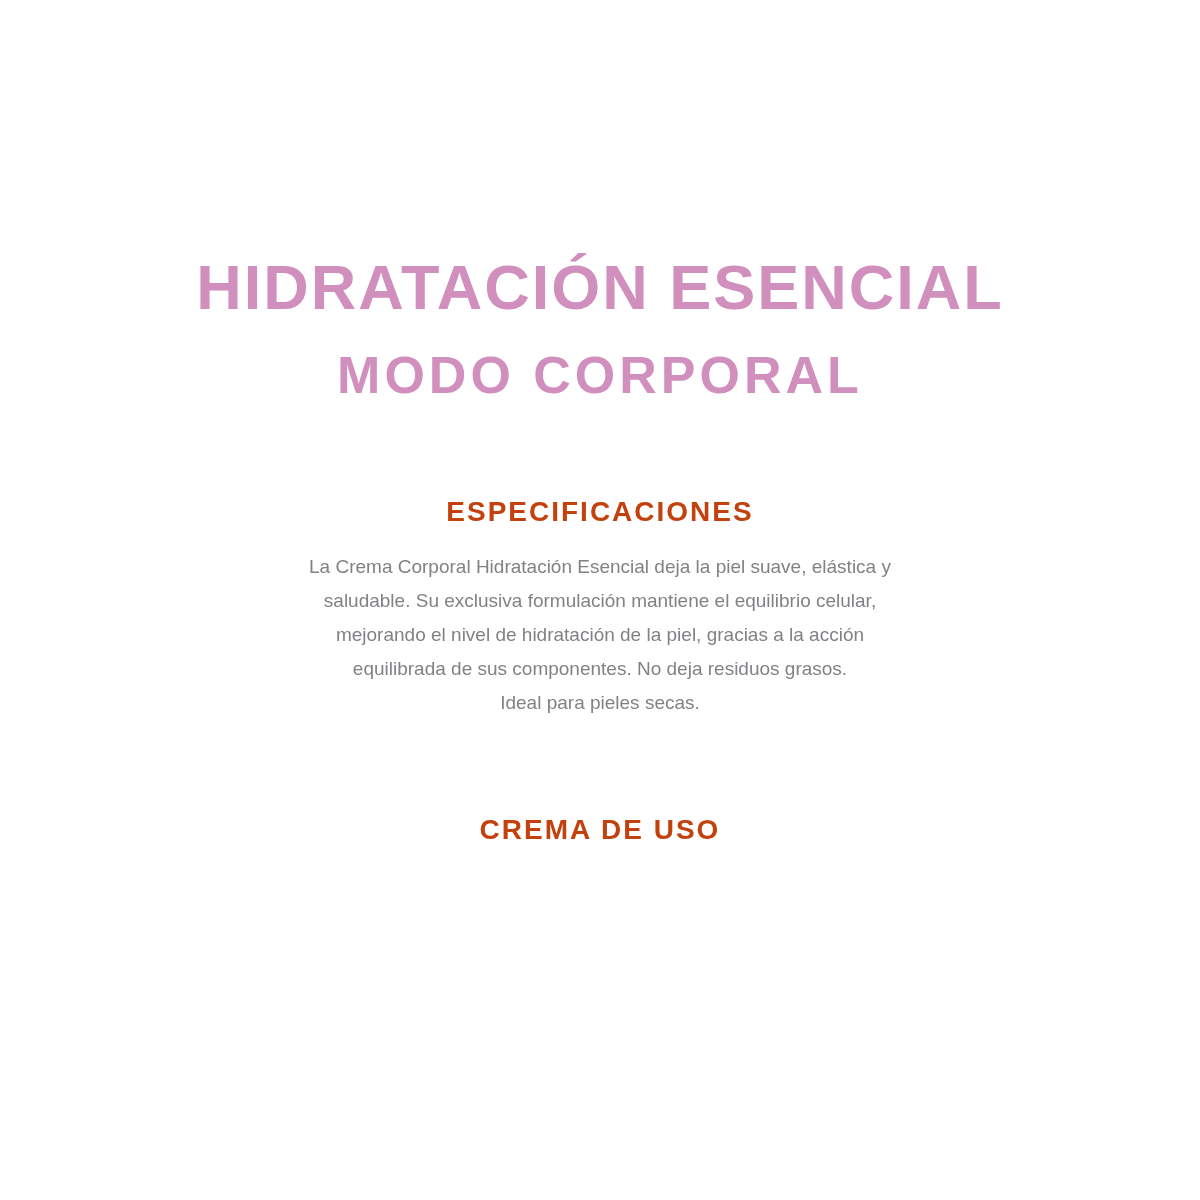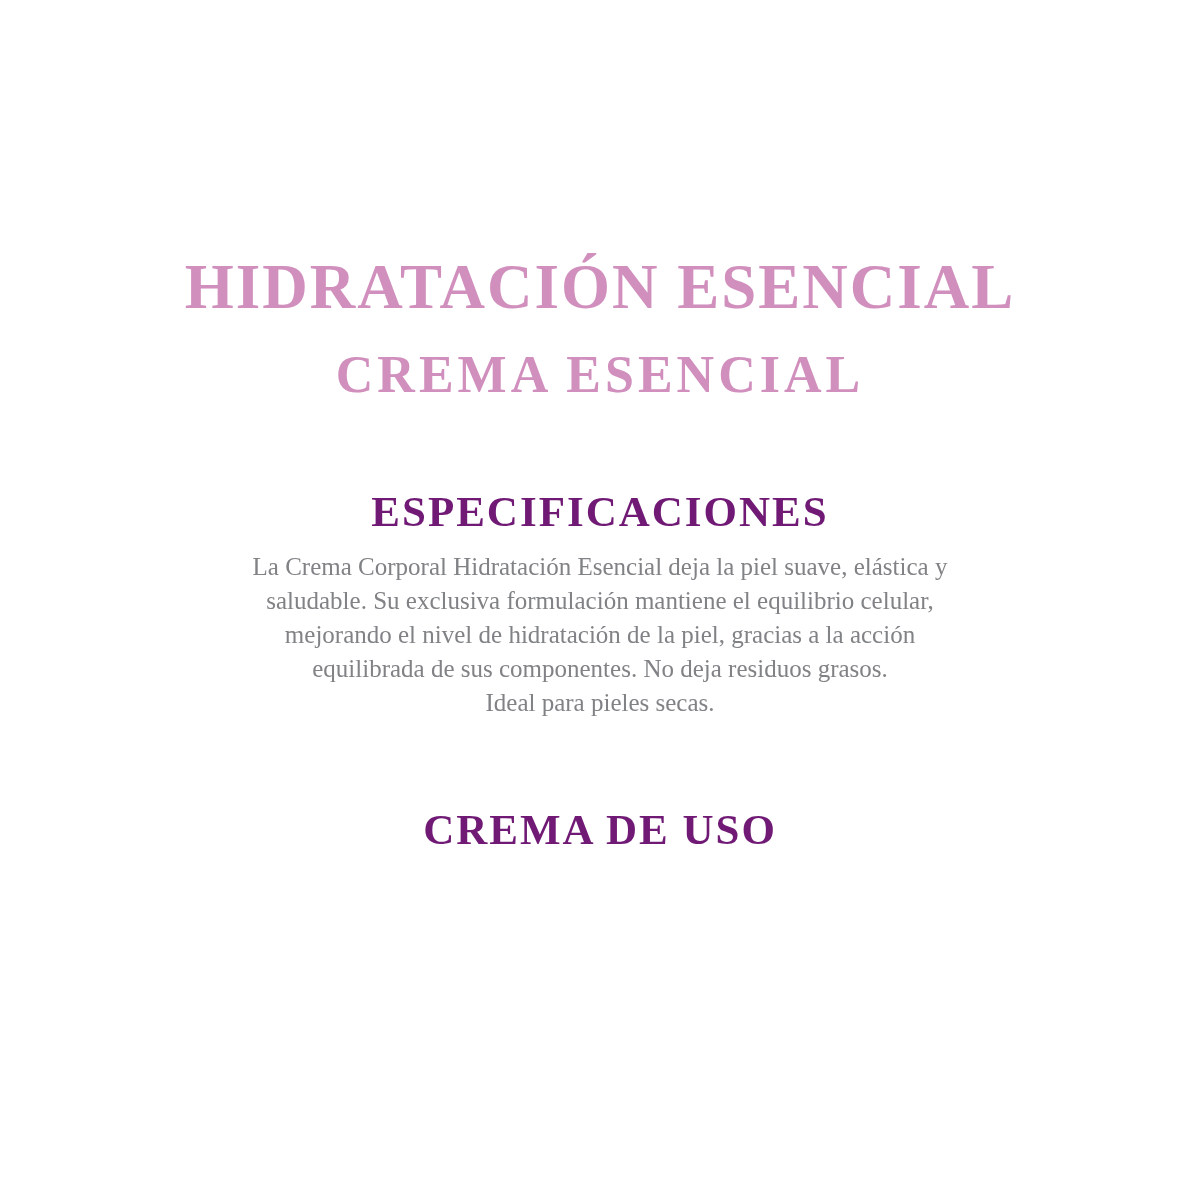--- a/index.html
+++ b/index.html
@@ -14,21 +14,20 @@
     -webkit-font-smoothing: antialiased;
   }
   .page {
     width: 1200px;
     height: 1200px;
     box-sizing: border-box;
     padding-top: 252px;
     text-align: center;
     background: #ffffff;
     overflow: hidden;
-    font-family: Liberation Serif, serif;
   }
   .title-main {
     margin: 0;
     font-size: 63px;
     line-height: 70px;
     font-weight: bold;
     letter-spacing: 2px;
     color: #d18fbd;
   }
   .title-sub {
@@ -40,44 +39,44 @@
     color: #d18fbd;
   }
   .section-especificaciones {
     margin-top: 86px;
   }
   .section-modo-de-uso {
     margin-top: 88px;
   }
   .section-heading {
     margin: 16px;
-    font-size: 43px;
+    font-size: 28px;
     line-height: 44px;
     font-weight: bold;
     letter-spacing: 2px;
-    color: #701a75;
+    color: #c2410c;
   }
   .section-text {
     margin: 8px auto 0 auto;
     max-width: 900px;
-    font-size: 25px;
+    font-size: 19px;
     line-height: 34px;
     font-weight: normal;
     color: #808285;
     white-space: pre-line;
   }
 </style>
 </head>
 <body>
 
 <div class="page">
 
   <h1 class="title-main">HIDRATACIÓN ESENCIAL</h1>
 
-  <h2 class="title-sub">CREMA ESENCIAL</h2>
+  <h2 class="title-sub">MODO CORPORAL</h2>
 
   <section class="section-especificaciones">
     <h3 class="section-heading">ESPECIFICACIONES</h3>
     <p class="section-text">La Crema Corporal Hidratación Esencial deja la piel suave, elástica y
 saludable. Su exclusiva formulación mantiene el equilibrio celular,
 mejorando el nivel de hidratación de la piel, gracias a la acción
 equilibrada de sus componentes. No deja residuos grasos.
 Ideal para pieles secas.</p>
   </section>
 

